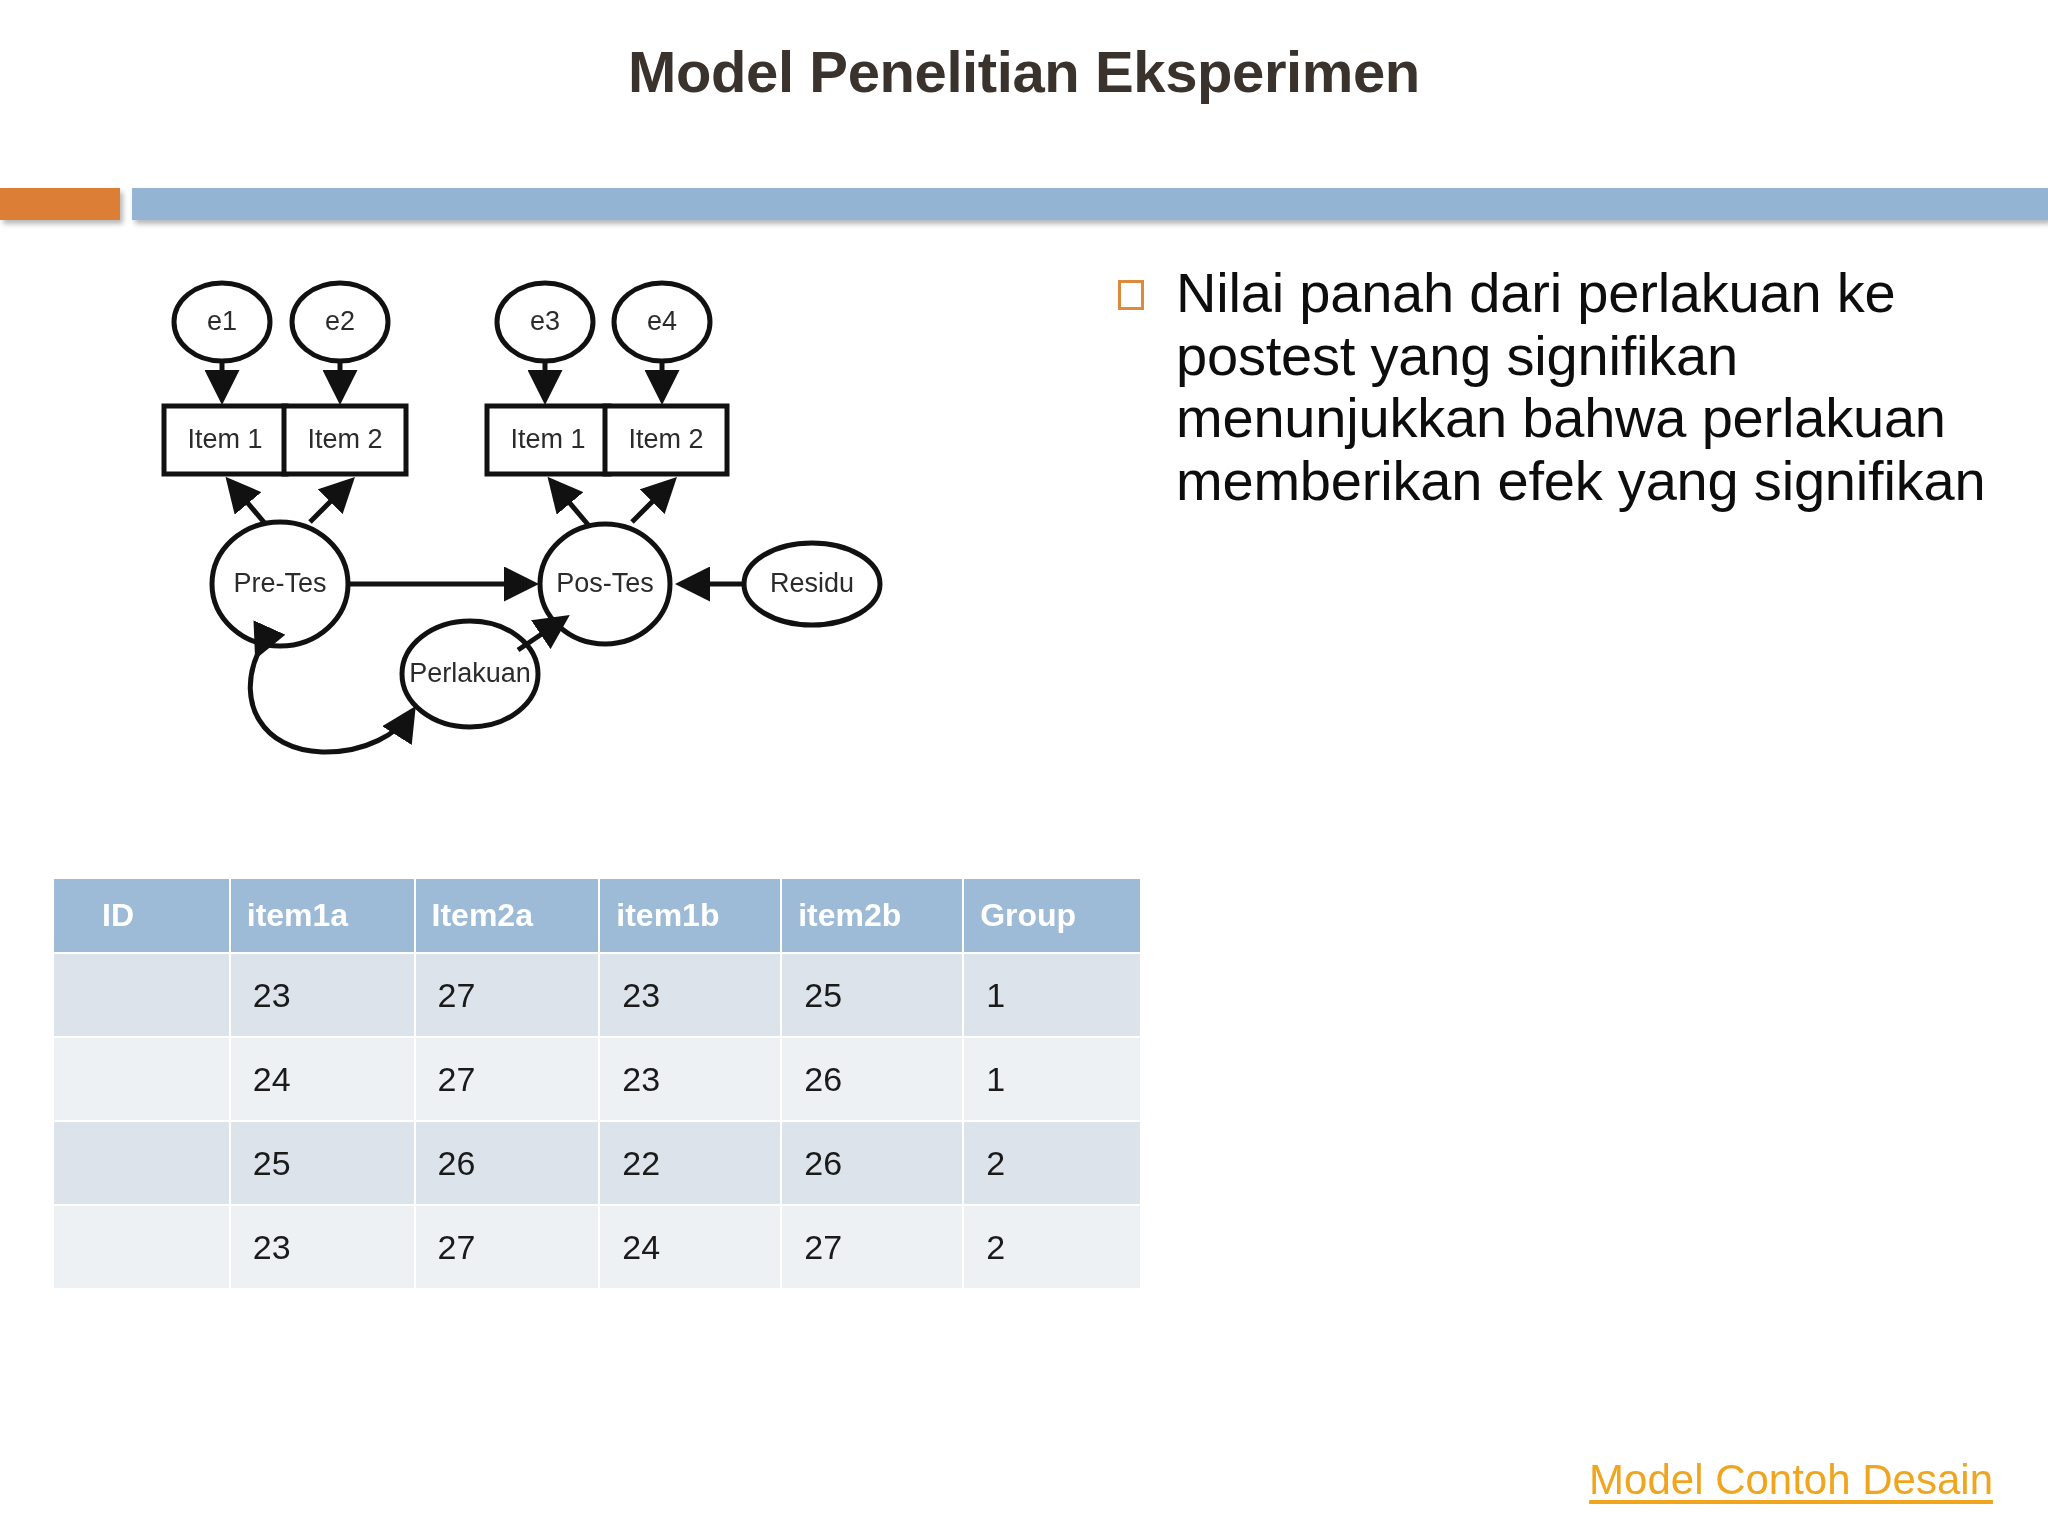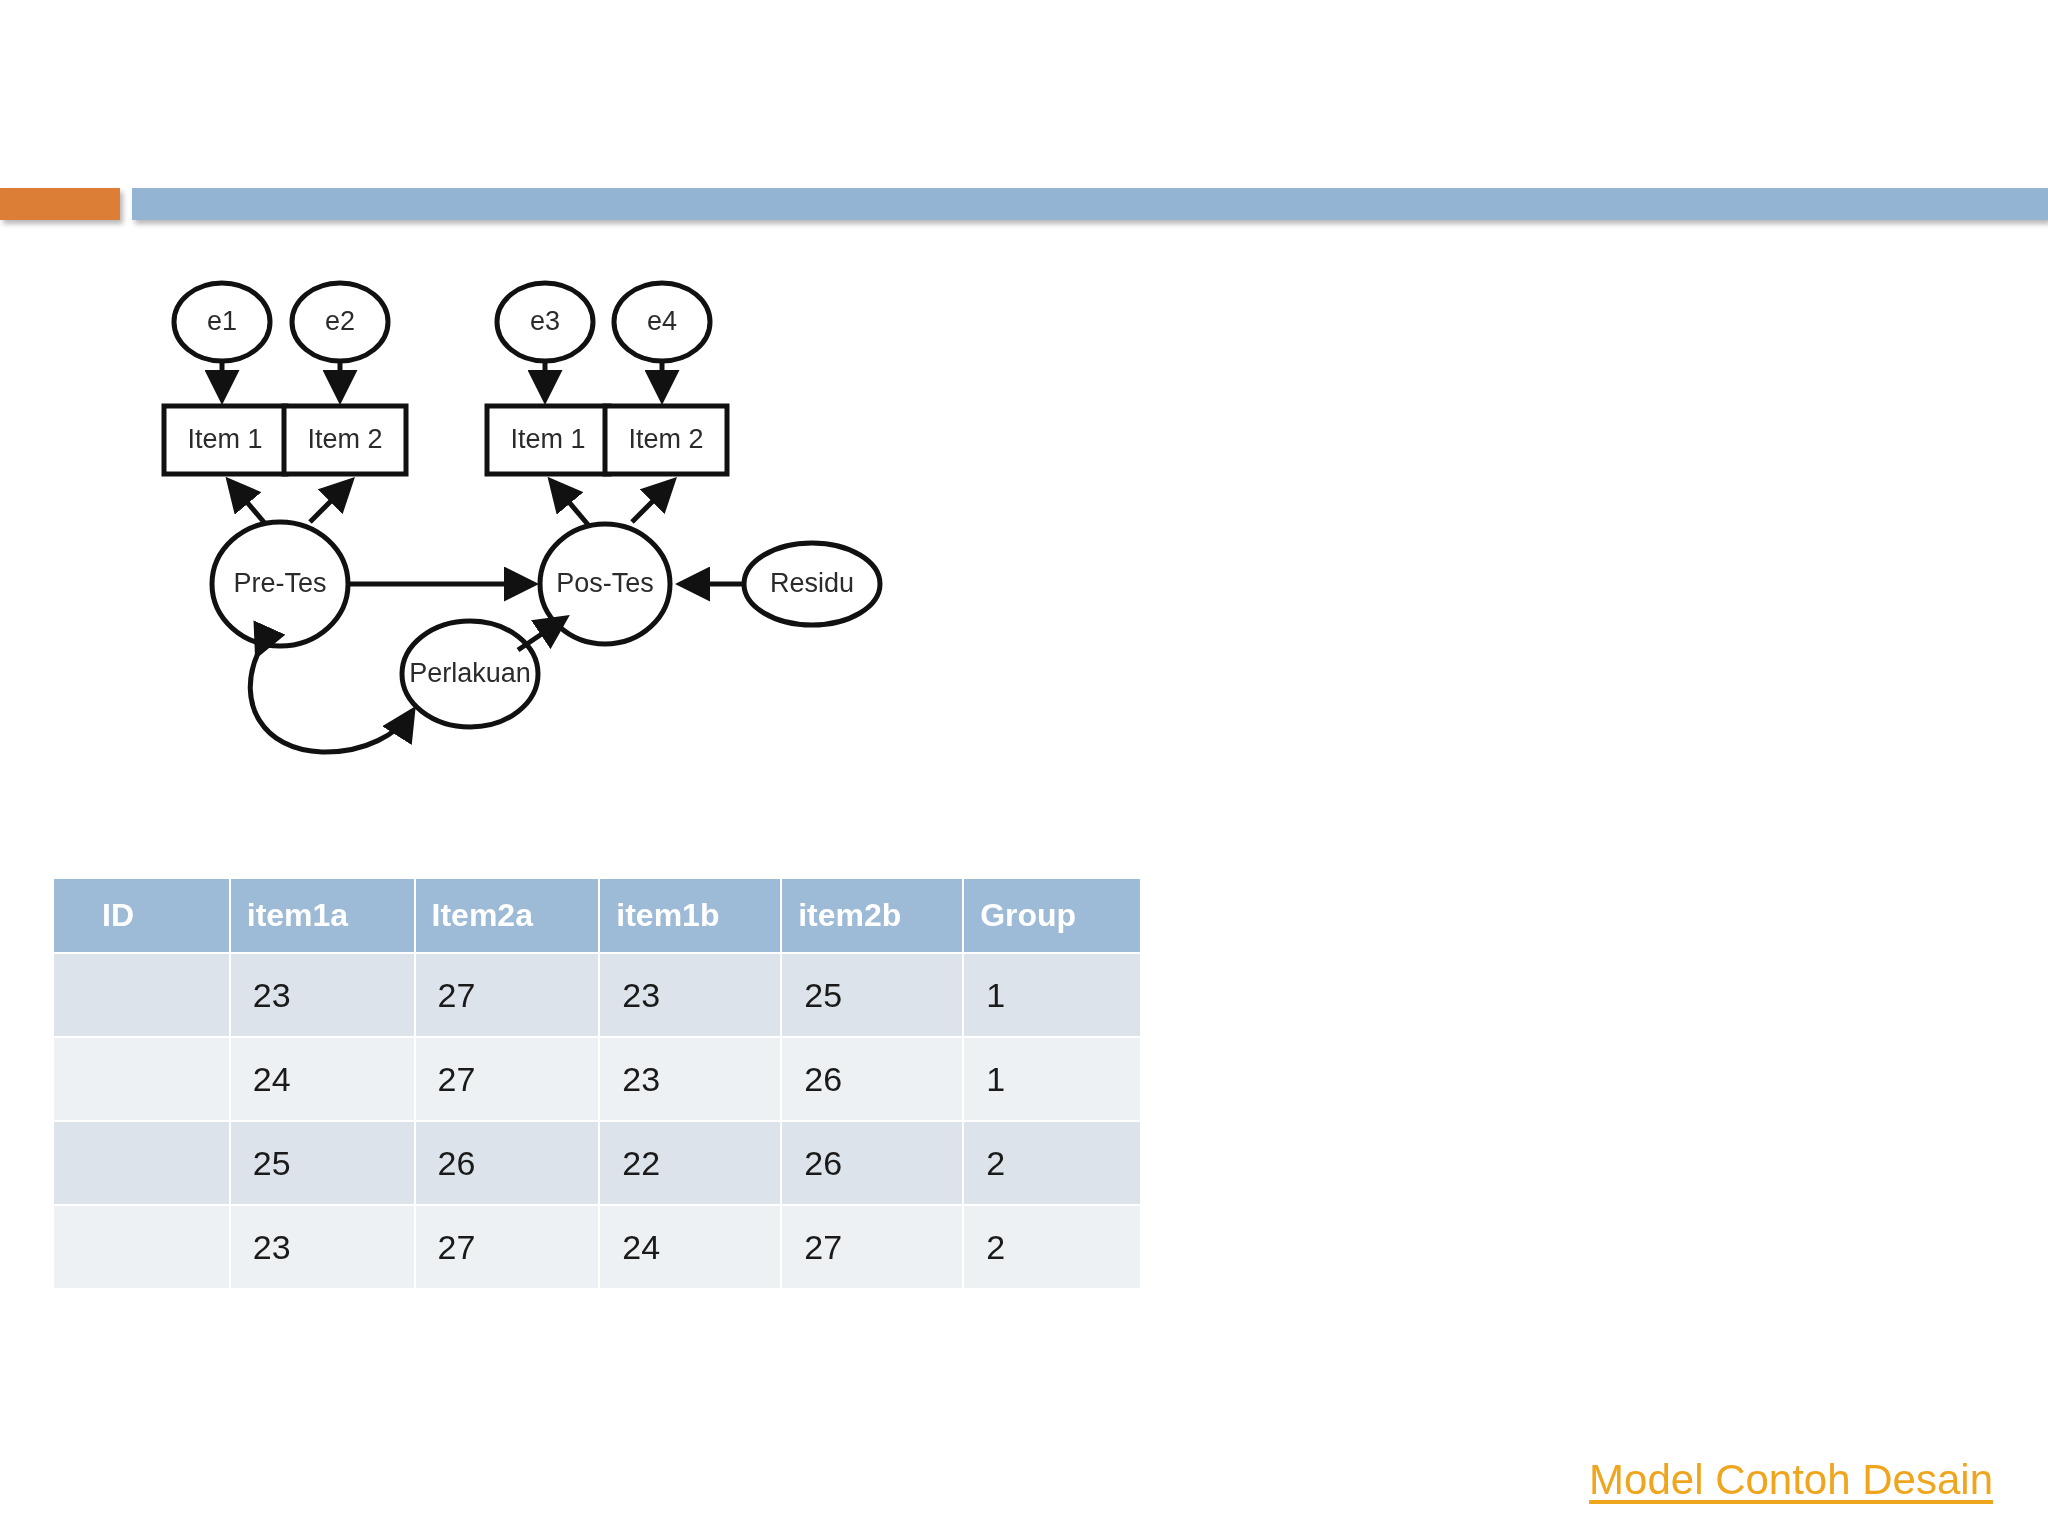--- a/index.html
+++ b/index.html
@@ -133,20 +133,21 @@
     font-family: "Liberation Sans", sans-serif;
     cursor: pointer;
     white-space: nowrap;
   }
 </style>
 </head>
 <body>
 
 <div id="slide">
 
+  <div id="title">Model Penelitian Eksperimen</div>
 
   <div id="bar-orange"></div>
   <div id="bar-blue"></div>
 
   <div id="diagram">
     <svg viewBox="0 0 900 560" xmlns="http://www.w3.org/2000/svg">
       <defs>
         <marker id="ah" markerWidth="7" markerHeight="7" refX="5.6" refY="3.5" orient="auto">
           <path d="M0,0 L7,3.5 L0,7 z" fill="#111111"></path>
         </marker>
@@ -193,20 +194,24 @@
       <line class="dg-edge" x1="368" y1="378" x2="414" y2="347" marker-end="url(#ah)"></line>
 
       <ellipse class="dg-node" cx="662" cy="312" rx="68" ry="41"></ellipse>
       <text class="dg-label" x="662" y="313">Residu</text>
       <line class="dg-edge" x1="592" y1="312" x2="532" y2="312" marker-end="url(#ah)"></line>
 
       <path class="dg-edge" d="M 108,381 C 86,430 112,478 172,480 C 215,481 248,462 262,440" marker-start="url(#ah)" marker-end="url(#ah)"></path>
     </svg>
   </div>
 
+  <div id="bullet-block">
+    <span id="bullet-marker"></span>
+    <div id="bullet-text">Nilai panah dari perlakuan ke postest yang signifikan menunjukkan bahwa perlakuan memberikan efek yang signifikan</div>
+  </div>
 
   <table id="data-table">
     <thead>
       <tr>
         <th class="c-id">ID</th>
         <th class="c-a">item1a</th>
         <th class="c-b">Item2a</th>
         <th class="c-c">item1b</th>
         <th class="c-d">item2b</th>
         <th class="c-g">Group</th>

